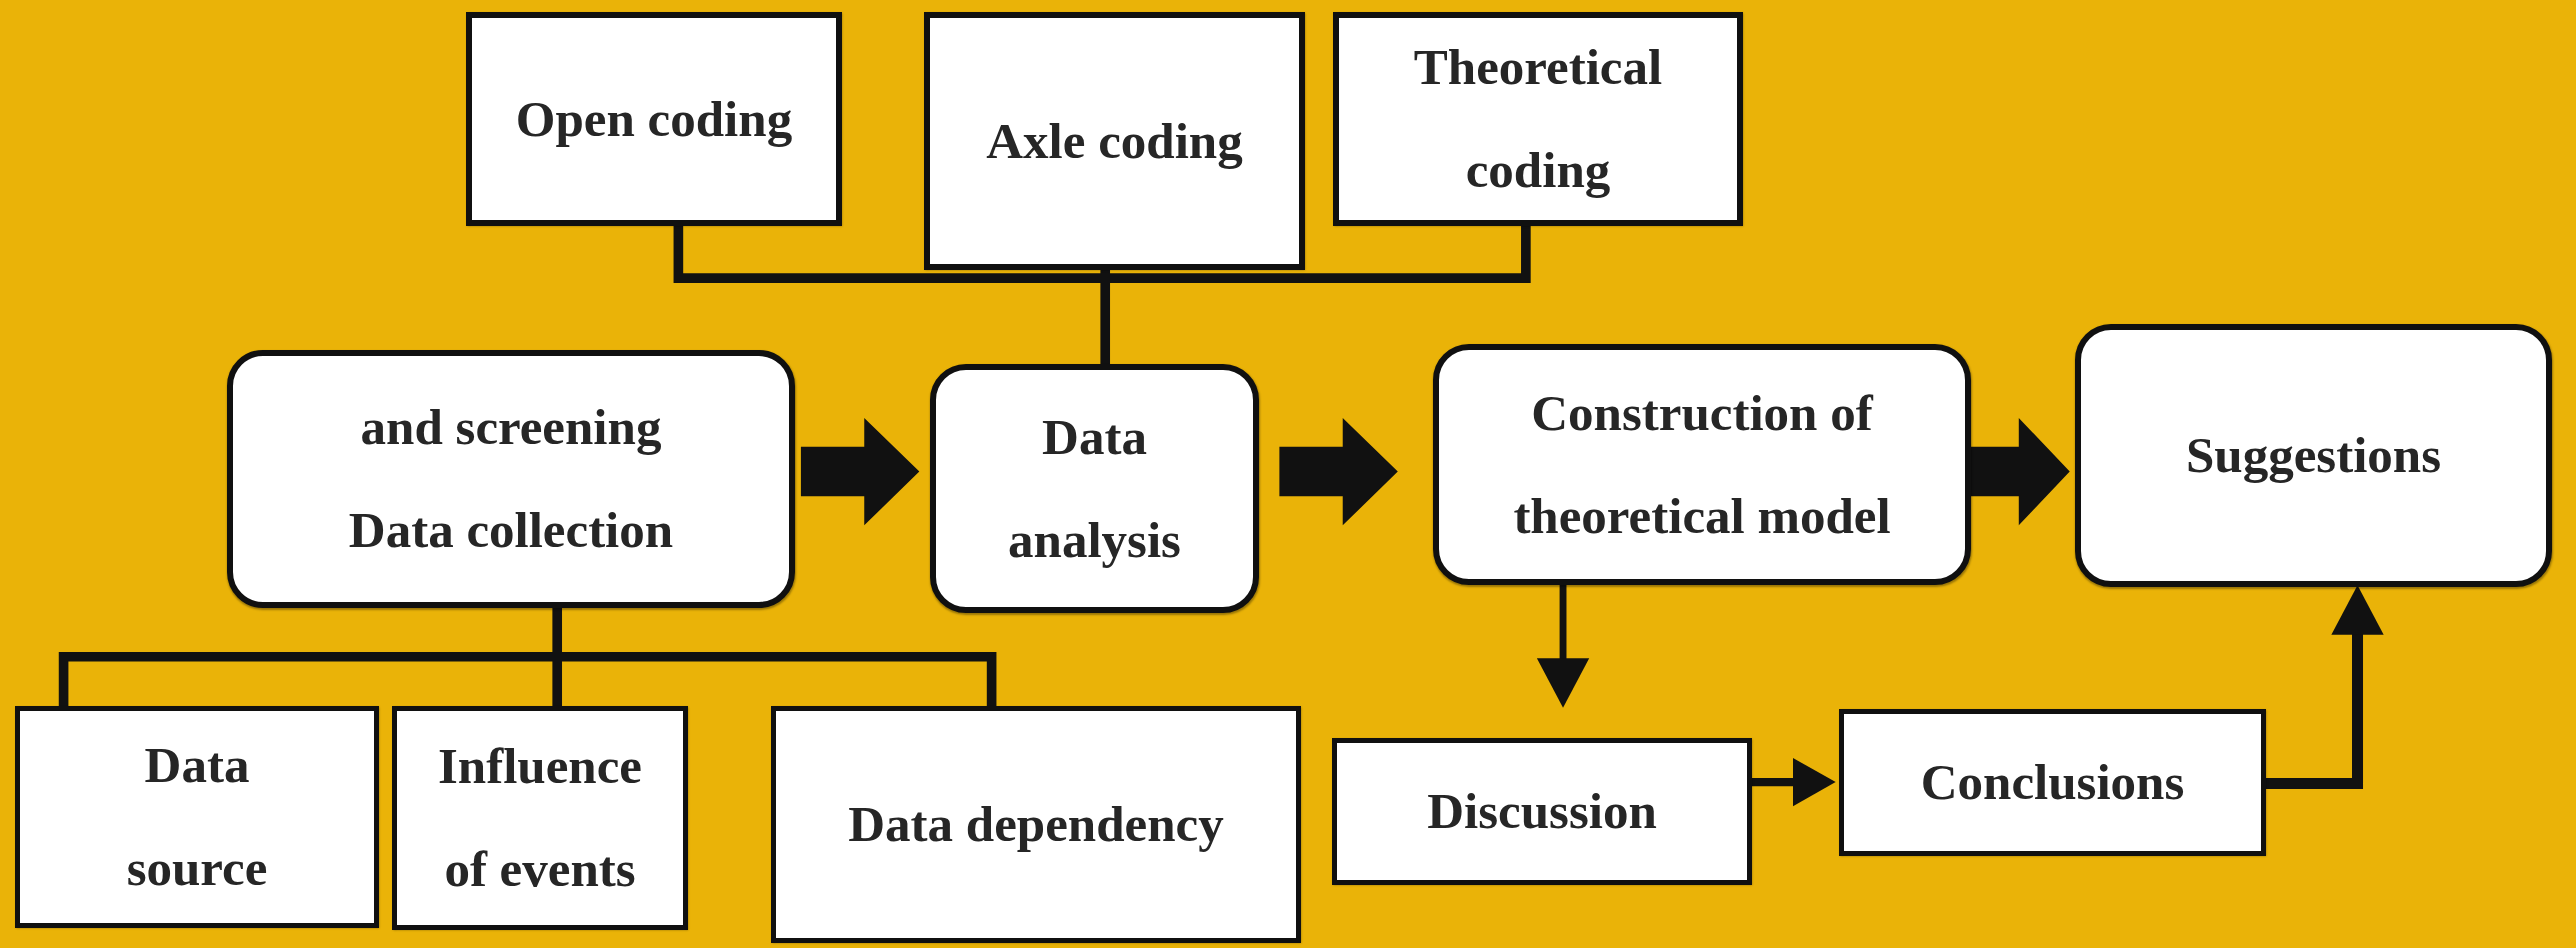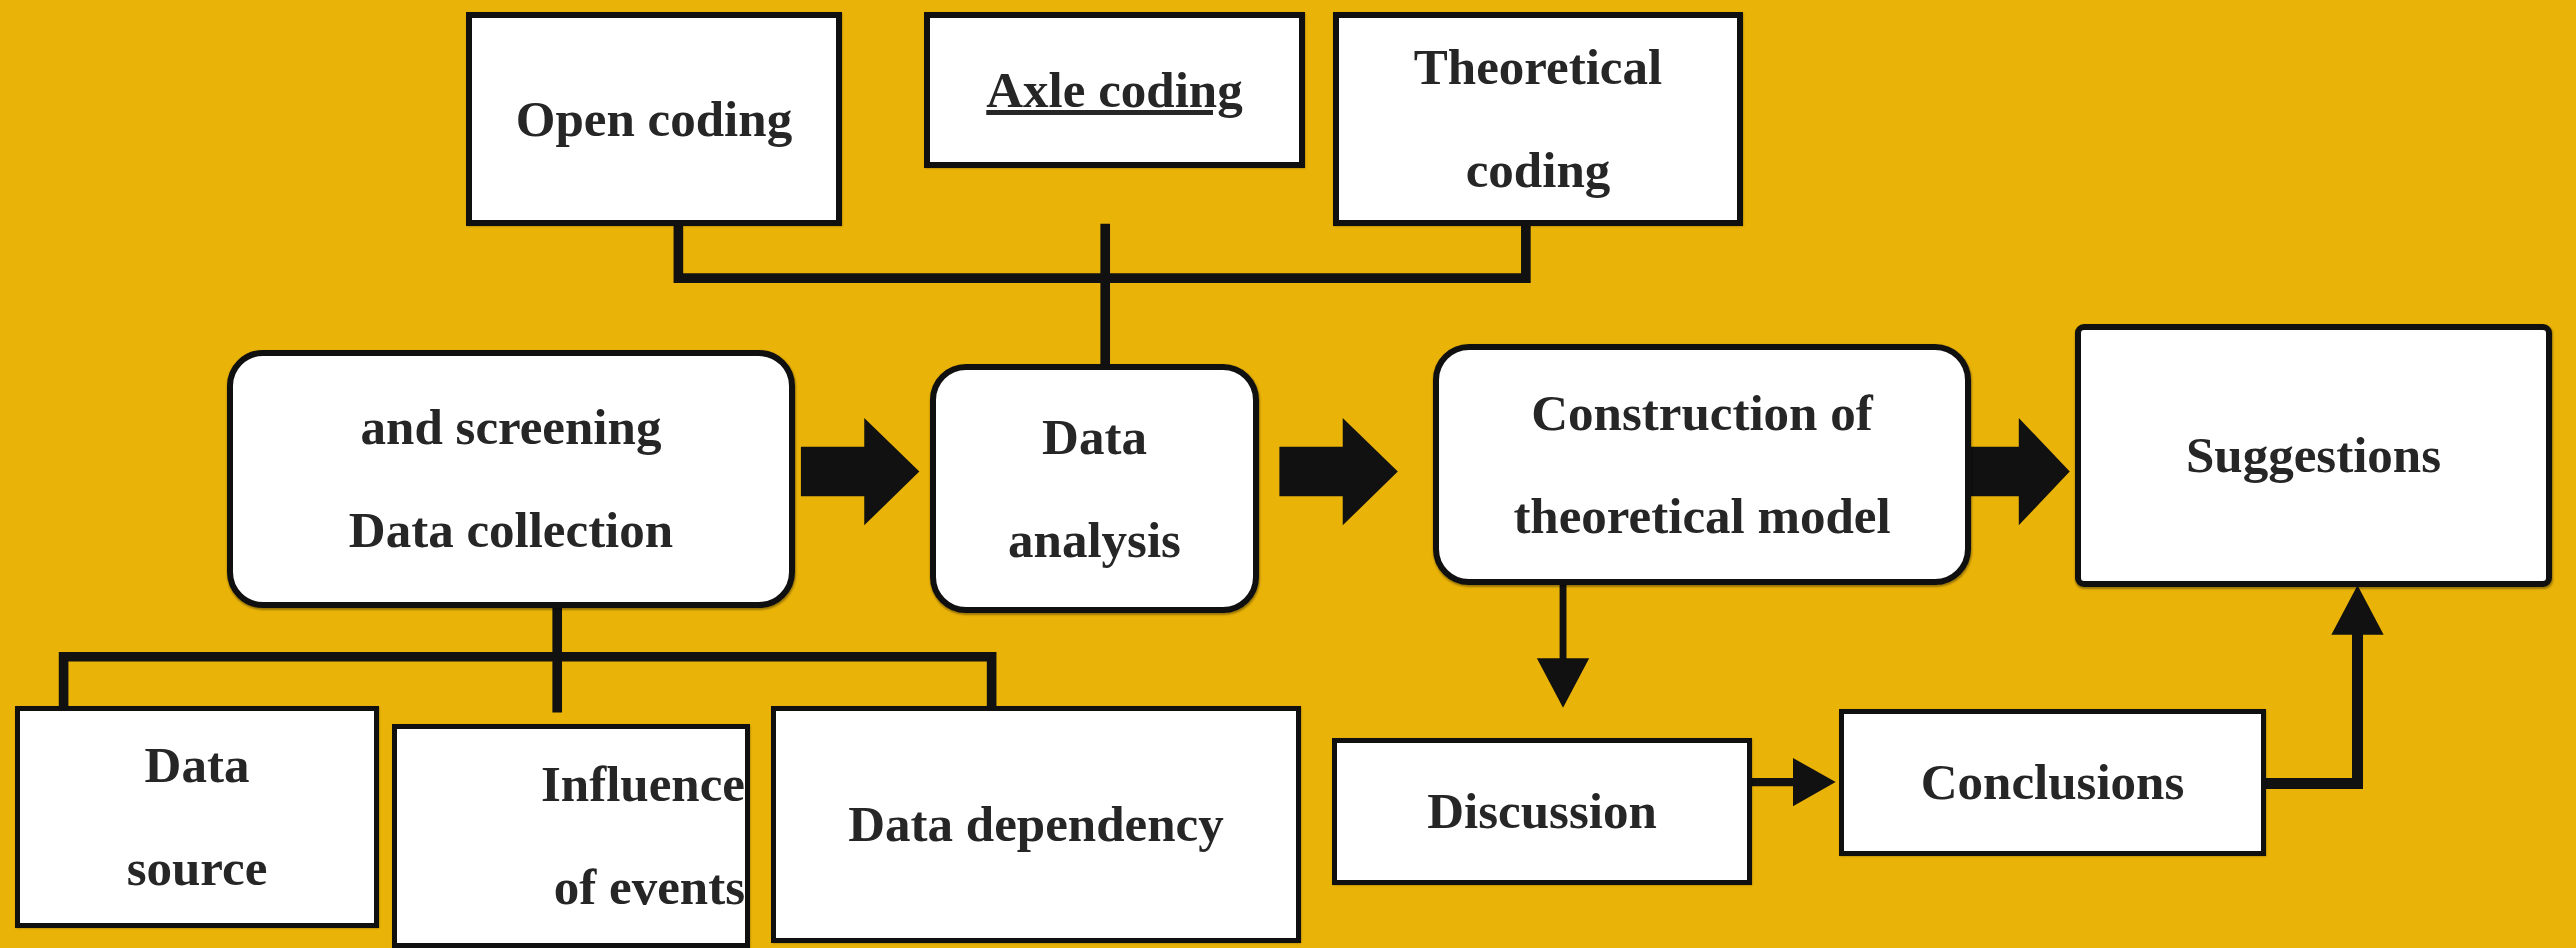--- a/index.html
+++ b/index.html
@@ -52,49 +52,49 @@
     <path d="M2542 1136 H2608" fill="none" stroke-width="12" stroke="#111111"></path>
     <polygon points="2604,1101 2604,1171 2666,1136" fill="#111111"></polygon>
 
     <path d="M3288 1138 H3424 V915" fill="none" stroke-width="16" stroke="#111111"></path>
     <polygon points="3386,922 3462,922 3424,850" fill="#111111"></polygon>
   </svg>
 
   <div class="node" style="left:466px;top:12.4px;width:376px;height:214px;">
     <span class="lbl">Open coding</span>
   </div>
-  <div class="node" style="left:924px;top:12.4px;width:381px;height:156px;text-decoration:underline;">
+  <div class="node" style="left:924px;top:12.4px;width:381px;height:258px;">
     <span class="lbl">Axle coding</span>
   </div>
   <div class="node" style="left:1333px;top:12.4px;width:410px;height:214px;">
     <span class="lbl">Theoretical</span>
     <span class="lbl">coding</span>
   </div>
 
   <div class="node round" style="left:227px;top:350px;width:568px;height:258px;">
     <span class="lbl">and screening</span>
     <span class="lbl">Data collection</span>
   </div>
   <div class="node round" style="left:930px;top:364px;width:329px;height:249px;">
     <span class="lbl">Data</span>
     <span class="lbl">analysis</span>
   </div>
   <div class="node round" style="left:1417px;top:344px;width:538px;height:241px;margin-left:16px;">
     <span class="lbl">Construction of</span>
     <span class="lbl">theoretical model</span>
   </div>
-  <div class="node round" style="left:2075px;top:324px;width:477px;height:263px;border-radius:9px;">
+  <div class="node round" style="left:2075px;top:324px;width:477px;height:263px;">
     <span class="lbl">Suggestions</span>
   </div>
 
   <div class="node" style="left:15px;top:706px;width:364px;height:222px;border-width:5.5px;">
     <span class="lbl">Data</span>
     <span class="lbl">source</span>
   </div>
-  <div class="node" style="left:392px;top:724px;width:358px;height:224px;border-width:5.5px;align-items:flex-end;">
+  <div class="node" style="left:392px;top:706px;width:296px;height:224px;border-width:5.5px;">
     <span class="lbl">Influence</span>
     <span class="lbl">of events</span>
   </div>
   <div class="node" style="left:771px;top:706px;width:530px;height:237px;border-width:5.5px;">
     <span class="lbl">Data dependency</span>
   </div>
 
   <div class="node" style="left:1332px;top:709px;width:420px;height:147px;border-width:5.5px;margin-top:29px;">
     <span class="lbl">Discussion</span>
   </div>

